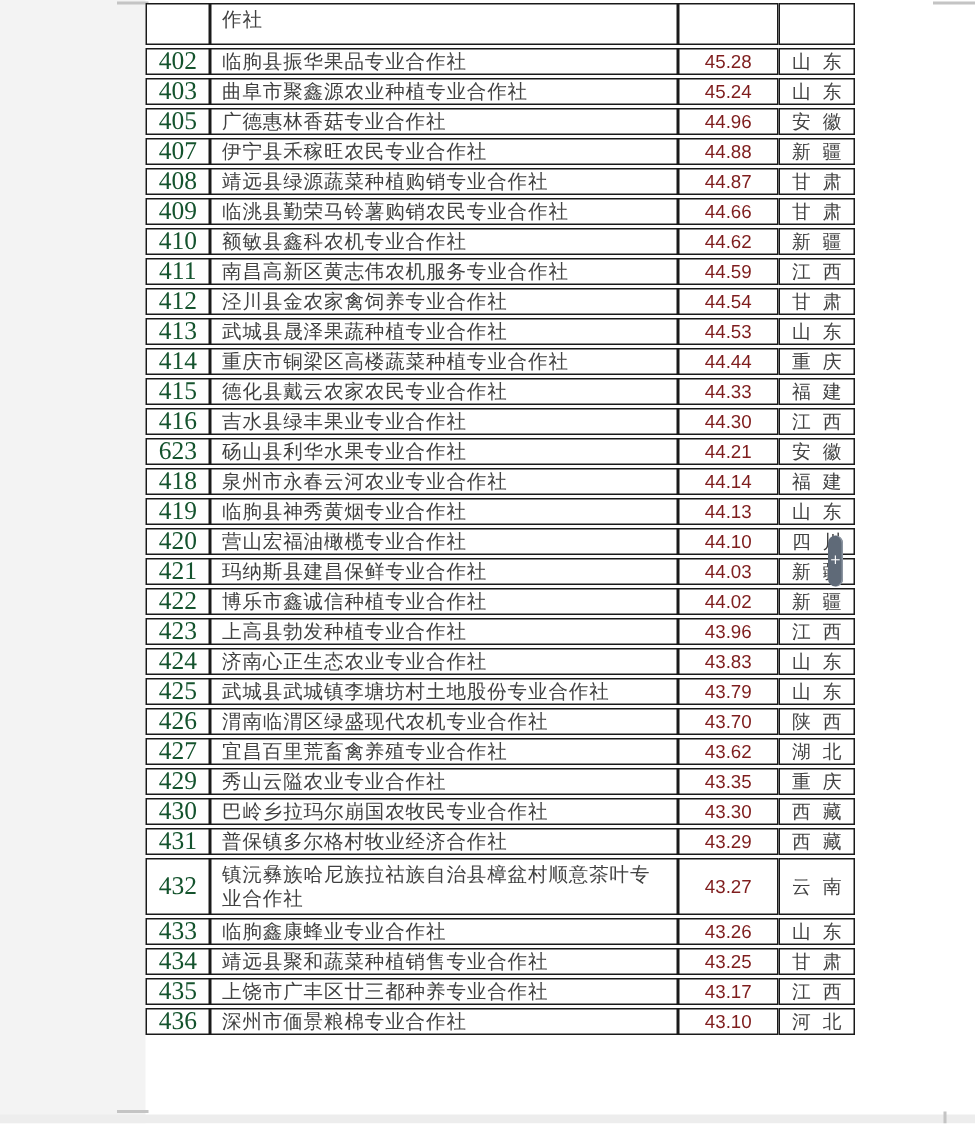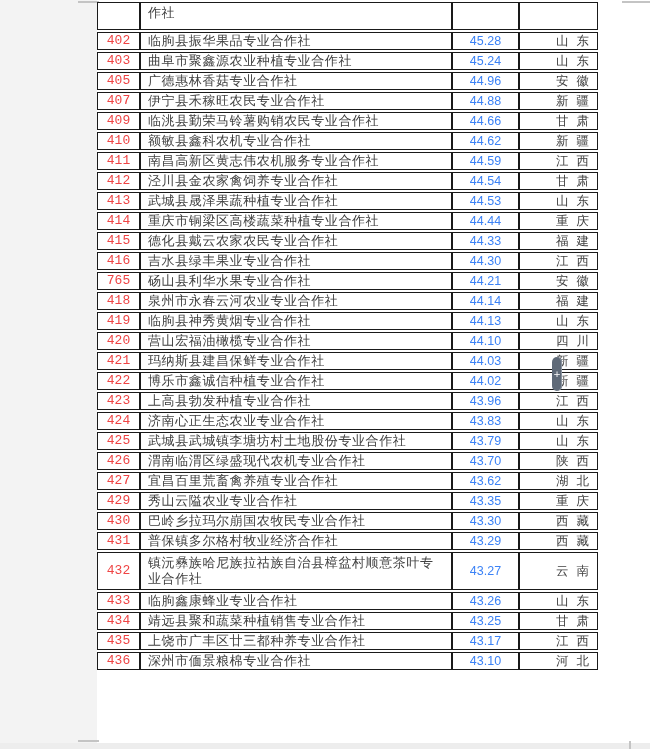--- a/index.html
+++ b/index.html
@@ -26,29 +26,29 @@
     border-collapse:separate;border-spacing:0 2px;
     table-layout:fixed;width:458px;
   }
   td{
     border:1px solid #1a1a1a;background:#ffffff;
     color:#414141;overflow:hidden;white-space:nowrap;
     height:16px;line-height:16px;vertical-align:middle;
     padding:0;
   }
   .c-no{width:41px;text-align:center;
-    font-family:Liberation Mono, monospace;
-    font-size:13px;color:#ef4444;}
+    font-family:Liberation Serif, serif;
+    font-size:17px;color:#14532d;}
   .c-name{width:299px;text-align:left;padding:0 4px 0 7px;
     font-size:13px;letter-spacing:0.6px;margin-top:11px;}
   .c-score{width:65px;text-align:center;
     font-family:"Liberation Sans","DejaVu Sans",sans-serif;
-    font-size:12.5px;color:#3b82f6;}
+    font-size:12.5px;color:#7f1d1d;}
   .c-prov{width:49px;text-align:right;font-size:12.5px;
-    letter-spacing:8px;text-indent:8px;padding-left:28px;}
+    letter-spacing:8px;text-indent:8px;}
   tr.partial td{height:24px;vertical-align:top;line-height:15px;padding-top:2px;}
   tr.tall td{height:auto;white-space:normal;line-height:16px;padding-top:2px;padding-bottom:2px;}
   .scroll-thumb{
     position:absolute;left:552px;top:357px;width:10px;height:34px;
     background:#5f6a78;border-radius:5px;
     box-shadow:inset -1px 0 0 #8b94a0;
     color:#ffffff;font-family:"DejaVu Sans",sans-serif;
     font-size:9px;line-height:34px;text-align:center;
     cursor:pointer;
   }
@@ -86,20 +86,26 @@
     <td class="c-score">44.96</td>
     <td class="c-prov">安徽</td>
   </tr>
       <tr>
     <td class="c-no">407</td>
     <td class="c-name">伊宁县禾稼旺农民专业合作社</td>
     <td class="c-score">44.88</td>
     <td class="c-prov">新疆</td>
   </tr>
       <tr>
+    <td class="c-no">408</td>
+    <td class="c-name">靖远县绿源蔬菜种植购销专业合作社</td>
+    <td class="c-score">44.87</td>
+    <td class="c-prov">甘肃</td>
+  </tr>
+      <tr>
     <td class="c-no">409</td>
     <td class="c-name">临洮县勤荣马铃薯购销农民专业合作社</td>
     <td class="c-score">44.66</td>
     <td class="c-prov">甘肃</td>
   </tr>
       <tr>
     <td class="c-no">410</td>
     <td class="c-name">额敏县鑫科农机专业合作社</td>
     <td class="c-score">44.62</td>
     <td class="c-prov">新疆</td>
@@ -134,21 +140,21 @@
     <td class="c-score">44.33</td>
     <td class="c-prov">福建</td>
   </tr>
       <tr>
     <td class="c-no">416</td>
     <td class="c-name">吉水县绿丰果业专业合作社</td>
     <td class="c-score">44.30</td>
     <td class="c-prov">江西</td>
   </tr>
       <tr>
-    <td class="c-no">765</td>
+    <td class="c-no">623</td>
     <td class="c-name">砀山县利华水果专业合作社</td>
     <td class="c-score">44.21</td>
     <td class="c-prov">安徽</td>
   </tr>
       <tr>
     <td class="c-no">418</td>
     <td class="c-name">泉州市永春云河农业专业合作社</td>
     <td class="c-score">44.14</td>
     <td class="c-prov">福建</td>
   </tr>

